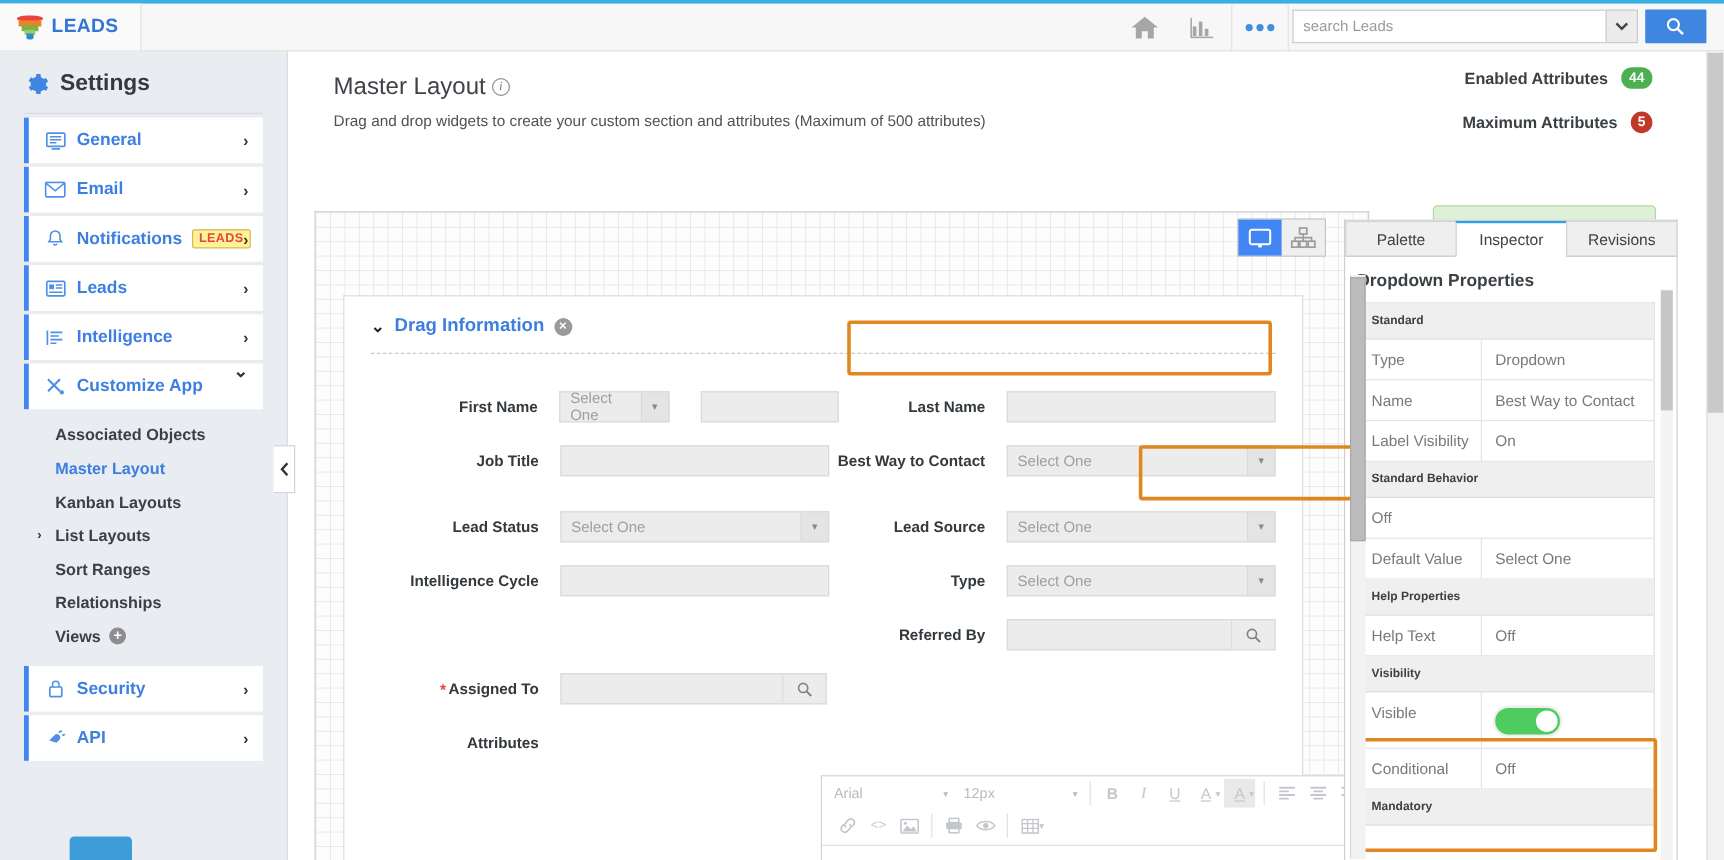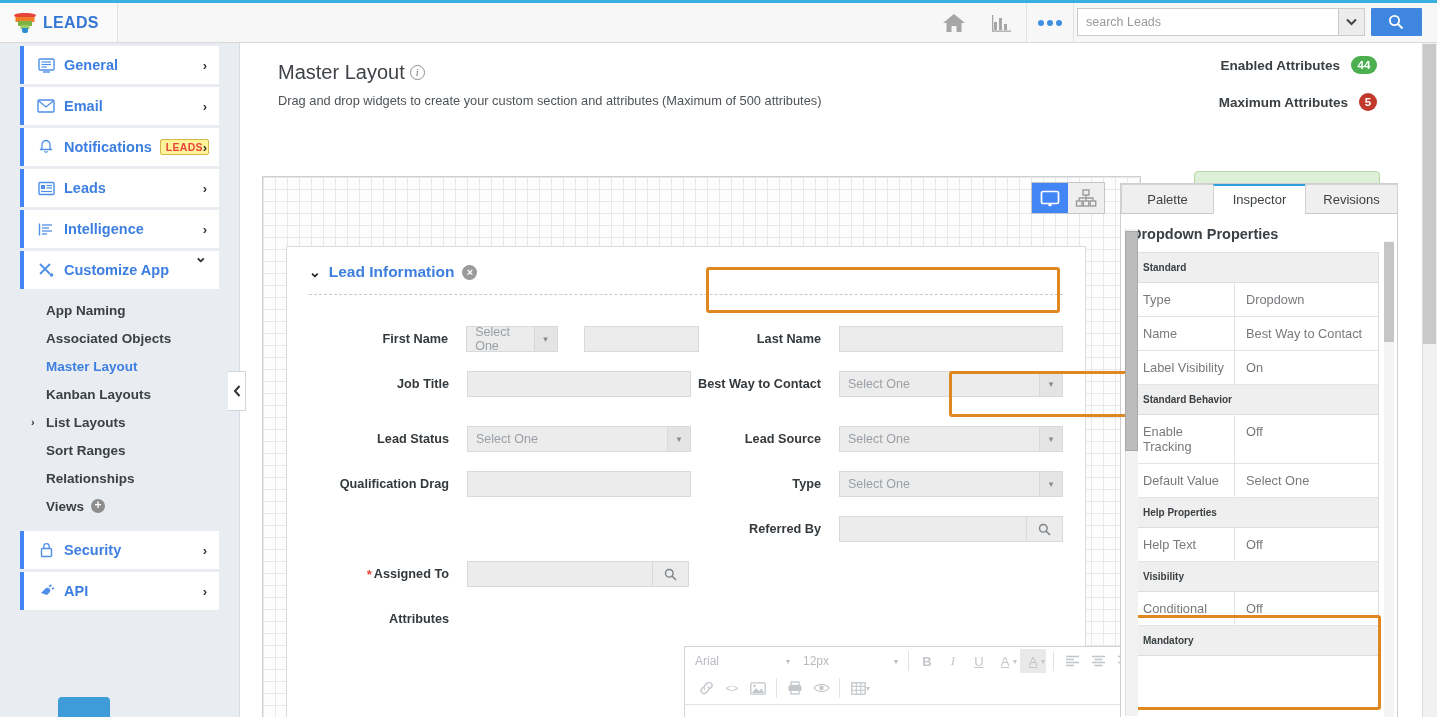--- a/index.html
+++ b/index.html
@@ -300,20 +300,26 @@
     <div id="search-go">
       <svg width="16" height="16" viewBox="0 0 16 16">
         <circle cx="6.5" cy="6.5" r="4.6" stroke="#fff" stroke-width="1.8" fill="none"></circle>
         <line x1="10" y1="10" x2="14.5" y2="14.5" stroke="#fff" stroke-width="2"></line>
       </svg>
     </div>
   </div>
 </div>
 
 <div id="sidebar">
+  <div id="settings-head">
+    <svg class="gear" viewBox="0 0 24 24">
+      <path fill="#3f86e0" d="M12 8.4a3.6 3.6 0 100 7.2 3.6 3.6 0 000-7.2zm9.1 3.6c0-.5 0-1-.1-1.5l2-1.5-2-3.4-2.3 1a7.6 7.6 0 00-2.6-1.5L15.7 2h-3.9l-.4 2.6a7.6 7.6 0 00-2.6 1.5l-2.3-1-2 3.4 2 1.5a8 8 0 000 3l-2 1.5 2 3.4 2.3-1a7.6 7.6 0 002.6 1.5l.4 2.6h3.9l.4-2.6a7.6 7.6 0 002.6-1.5l2.3 1 2-3.4-2-1.5c.1-.5.1-1 .1-1.5z"></path>
+    </svg>
+    <span id="settings-title">Settings</span>
+  </div>
 
   <div class="navitem">
     <span class="nav-ico">
       <svg width="17" height="15" viewBox="0 0 17 15">
           <rect x="1" y="1" width="15" height="11" rx="1" fill="none" stroke="#4f8fe8" stroke-width="1.4"></rect>
           <line x1="3.5" y1="4" x2="13" y2="4" stroke="#4f8fe8" stroke-width="1.2"></line>
           <line x1="3.5" y1="6.5" x2="13" y2="6.5" stroke="#4f8fe8" stroke-width="1.2"></line>
           <line x1="3.5" y1="9" x2="9" y2="9" stroke="#4f8fe8" stroke-width="1.2"></line>
           <line x1="5" y1="14" x2="12" y2="14" stroke="#4f8fe8" stroke-width="1.4"></line>
         </svg>
@@ -379,23 +385,20 @@
           <path d="M2 2 L12 12 M12 2 L2 12" stroke="#4f8fe8" stroke-width="1.8" fill="none"></path>
           <circle cx="13.5" cy="13" r="1.8" fill="#4f8fe8"></circle>
         </svg>
     </span>
     <span class="nav-lbl">Customize App</span>
     <span class="chev" style="font-size:15px;top:-3px;position:absolute;">⌄</span>
   </div>
 
   <div style="height:7px"></div>
   <div class="subitem">
-      <span>App Naming</span>
-    </div>
-  <div class="subitem">
       <span>Associated Objects</span>
     </div>
   <div class="subitem active">
       <span>Master Layout</span>
     </div>
   <div class="subitem">
       <span>Kanban Layouts</span>
     </div>
   <div class="subitem">
     <span class="sub-chev">›</span>
@@ -481,21 +484,21 @@
         </svg>
       </div>
     </div>
 
     <div id="canvas-scroll-track"></div>
     <div id="canvas-scroll"></div>
 
     <div id="form-card">
       <div id="sect-head">
         <span id="sect-chev">⌄</span>
-        <span id="sect-title">Lead Information</span>
+        <span id="sect-title">Drag Information</span>
         <span id="sect-close">×</span>
       </div>
       <div id="sect-divider"></div>
 
       <div class="frow" style="left:22px; top:79px; width:390px;">
         <div class="flabel" style="width:140px;">First Name</div>
         <div class="fsel" style="width:92px; margin-left:18px;">
           <div class="txt">Select One</div>
           <div class="arw">▾</div>
         </div>
@@ -509,21 +512,21 @@
 
       <div class="frow" style="left:22px; top:179px; width:390px;">
         <div class="flabel" style="width:140px;">Lead Status</div>
         <div class="fsel" style="width:224px; margin-left:18px;">
           <div class="txt">Select One</div>
           <div class="arw">▾</div>
         </div>
       </div>
 
       <div class="frow" style="left:22px; top:224px; width:390px;">
-        <div class="flabel" style="width:140px;">Qualification Drag</div>
+        <div class="flabel" style="width:140px;">Intelligence Cycle</div>
         <div class="finput" style="width:224px; margin-left:18px;"></div>
       </div>
 
       <div class="frow" style="left:394px; top:79px; width:390px;">
         <div class="flabel" style="width:140px;">Last Name</div>
         <div class="finput" style="width:224px; margin-left:18px;"></div>
       </div>
 
       <div class="frow" style="left:394px; top:124px; width:390px;">
         <div class="flabel" style="width:140px;">Best Way to Contact</div>
@@ -745,36 +748,41 @@
         <div class="pkey">Name</div>
         <div class="pval">Best Way to Contact</div>
       </div>
       <div class="prow">
         <div class="pkey">Label Visibility</div>
         <div class="pval">On</div>
       </div>
 
       <div class="pgroup">Standard Behavior</div>
       <div class="prow">
-        <div class="pkey">Enable Tracking</div>
         <div class="pval">Off</div>
       </div>
       <div class="prow">
         <div class="pkey">Default Value</div>
         <div class="pval">Select One</div>
       </div>
 
       <div class="pgroup">Help Properties</div>
       <div class="prow">
         <div class="pkey">Help Text</div>
         <div class="pval">Off</div>
       </div>
 
       <div class="pgroup">Visibility</div>
       <div class="prow">
+        <div class="pkey">Visible</div>
+        <div class="pval">
+          <div class="toggle"></div>
+        </div>
+      </div>
+      <div class="prow">
         <div class="pkey">Conditional</div>
         <div class="pval">Off</div>
       </div>
 
       <div class="pgroup">Mandatory</div>
 
     </div>
 
     <div id="vis-highlight"></div>
   </div>

